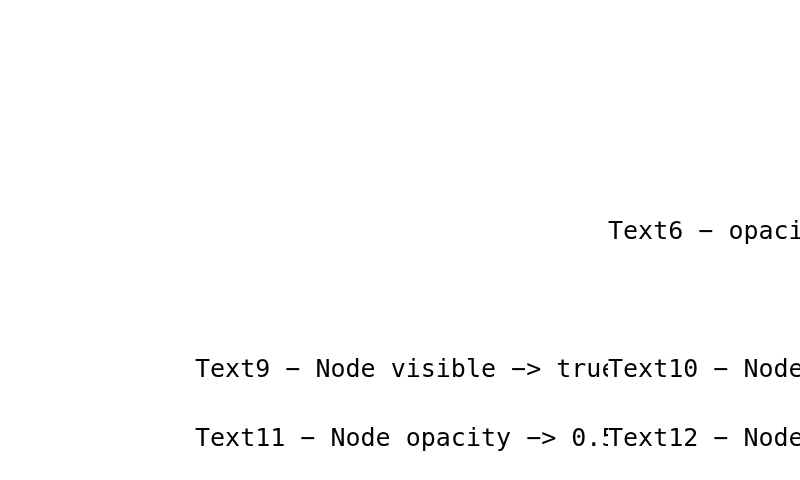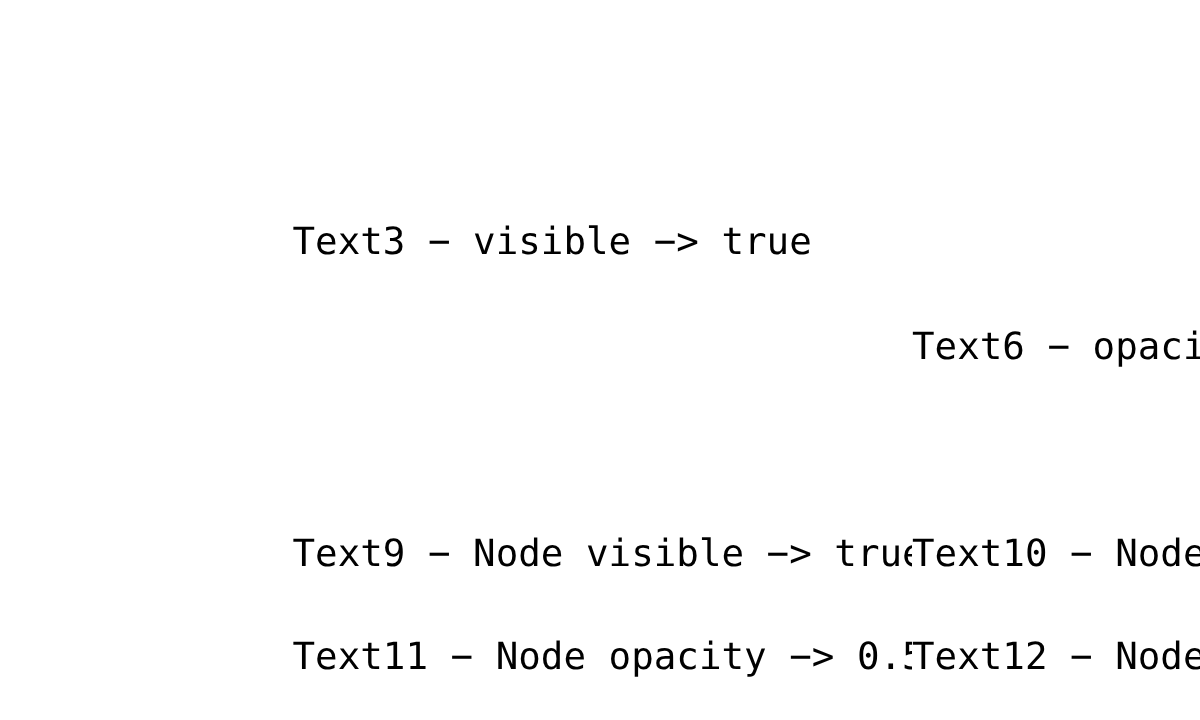--- a/index.html
+++ b/index.html
@@ -31,19 +31,18 @@
     z-index: 2;
   }
   .text-node.layer-left {
     z-index: 1;
   }
 </style>
 </head>
 <body style="background: rgb(255, 255, 255);">
 
 <div class="canvas" style="background: rgb(255, 255, 255);">
-  <div class="text-node layer-left" style="left: 195px; top: 145px; width: 413px; color: rgb(0, 0, 0); font-size: 25px;">Text3 − visible −&gt; true</div>
   <div class="text-node layer-right" style="left: 608px; top: 215px; width: 192px; color: rgb(0, 0, 0); font-size: 25px; background: rgb(255, 255, 255);">Text6 − opacity</div>
   <div class="text-node layer-left" style="left: 195px; top: 353px; width: 413px; color: rgb(0, 0, 0); font-size: 25px;">Text9 − Node visible −&gt; true</div>
   <div class="text-node layer-right" style="left: 608px; top: 353px; width: 192px; color: rgb(0, 0, 0); font-size: 25px; background: rgb(255, 255, 255);">Text10 − Node visible</div>
   <div class="text-node layer-left" style="left: 195px; top: 422px; width: 413px; color: rgb(0, 0, 0); font-size: 25px;">Text11 − Node opacity −&gt; 0.5</div>
   <div class="text-node layer-right" style="left: 608px; top: 422px; width: 192px; color: rgb(0, 0, 0); font-size: 25px; background: rgb(255, 255, 255);">Text12 − Node opacity</div>
 </div>
 
 </body></html>

